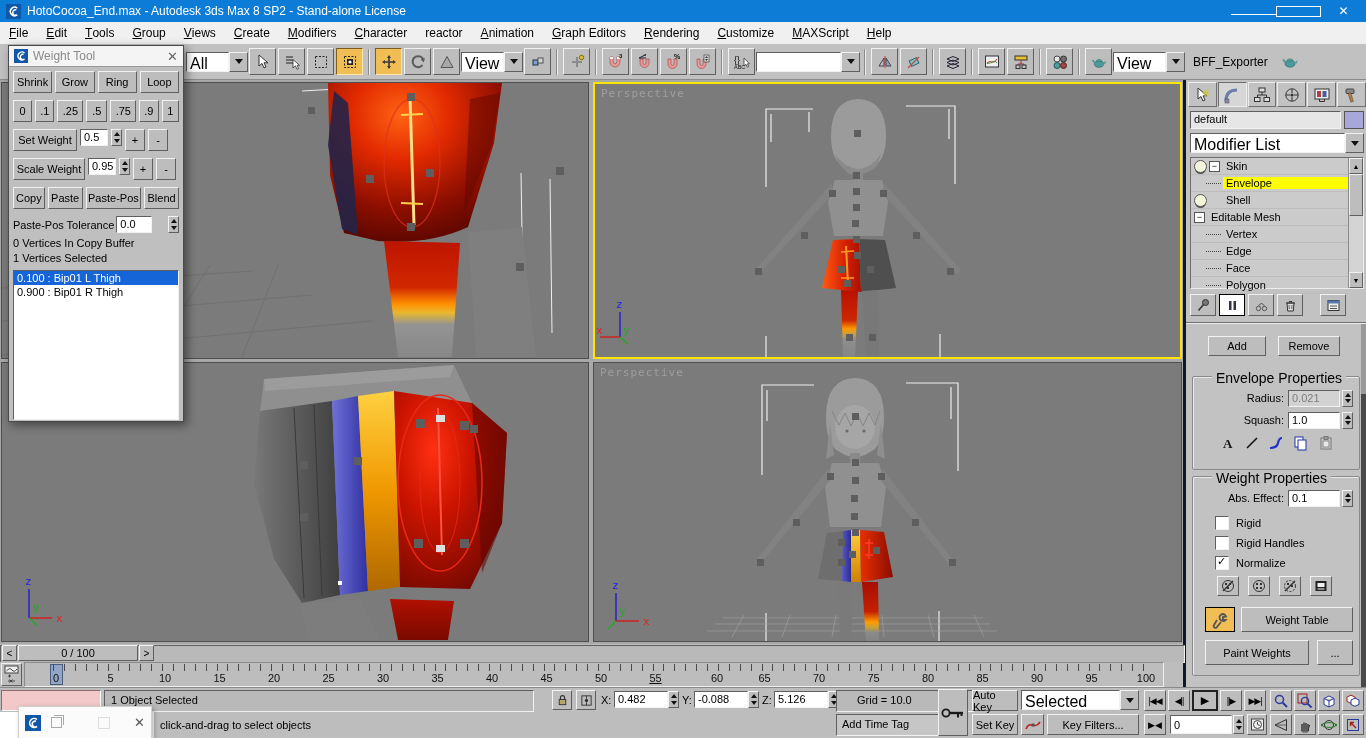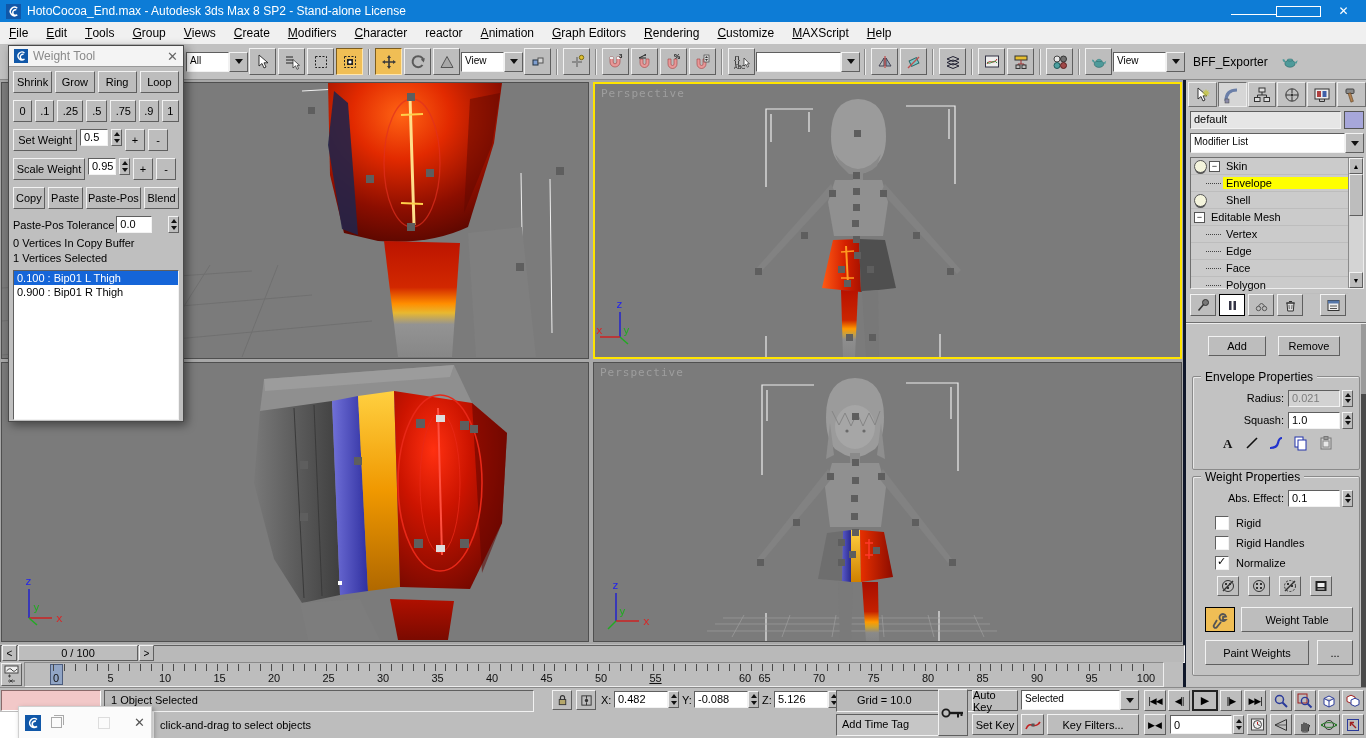--- a/index.html
+++ b/index.html
@@ -27,21 +27,21 @@
   
   #menubar{position:absolute;left:0;top:22px;width:1366px;height:22px;background:#f0f0f0;border-bottom:1px solid #a8a8a8;
            display:flex;align-items:center;font-size:12px}
   .menu-item{padding:0 9px;height:22px;display:flex;align-items:center}
   
   #toolbar{position:absolute;left:0;top:44px;width:1366px;height:36px;background:#c1c1c1;border-bottom:1px solid #8a8a8a;
            display:flex;align-items:center;padding-left:186px;box-sizing:border-box}
   .tbtn{width:27px;height:27px;margin:0 1px;flex:none}
   .tsep{width:1px;height:26px;background:#8a8a8a;border-right:1px solid #ececec;margin:0 4px;flex:none}
   .combo{display:flex;height:20px;flex:none;box-sizing:border-box}
-  .combo .val{flex:1;background:#fff;border:1px solid;border-color:#5f5f5f #f2f2f2 #f2f2f2 #5f5f5f;padding:2px 3px;font-size:10px;overflow:hidden;white-space:nowrap}
+  .combo .val{flex:1;background:#fff;border:1px solid;border-color:#5f5f5f #f2f2f2 #f2f2f2 #5f5f5f;padding:2px 3px;font-size:16px;overflow:hidden;white-space:nowrap}
   .combo .drop{width:17px;background:#bdbdbd;border:1px solid;border-color:#f2f2f2 #5f5f5f #5f5f5f #f2f2f2;display:flex;align-items:center;justify-content:center}
   .arrow-down{width:0;height:0;border-left:4px solid transparent;border-right:4px solid transparent;border-top:5px solid #111}
   #exporter-label{margin:0 8px;font-size:12px}
   
   #viewports{position:absolute;left:0;top:80px;width:1183px;height:564px;background:#a8a8a8}
   .vp{position:absolute;border:1px solid #4f4f4f;box-sizing:border-box;overflow:hidden;background:#7b7b7b}
   .vp svg{display:block}
   .vp-label{position:absolute;left:6px;top:3px;color:#9e9e9e;font-family:"DejaVu Sans Mono",monospace;font-size:11px;letter-spacing:1px}
   #vp-tr{border:2px solid #ffe400}
   
@@ -81,21 +81,21 @@
   .ss-btn{height:14px;font-size:7px;display:flex;align-items:center;justify-content:center}
   .ss-thumb{height:40px}
   .ss-fill{flex:1}
   #stack-toolbar{position:absolute;left:4px;top:213px;width:174px;height:24px;display:flex;gap:3px;align-items:center}
   .stb{width:26px;height:22px}
   .stb.lit{background:#fff;border-color:#5f5f5f #f2f2f2 #f2f2f2 #5f5f5f}
   #cp-sep{position:absolute;left:0;top:242px;width:183px;border-top:1px solid #6f6f6f;border-bottom:1px solid #ededed}
   #add-btn{position:absolute;left:22px;top:256px;width:58px;height:20px}
   #remove-btn{position:absolute;left:92px;top:256px;width:62px;height:20px}
   .group{position:absolute;border:1px solid #8a8a8a;box-shadow:inset 1px 1px 0 #e9e9e9;border-radius:2px}
-  .legend{position:absolute;top:-7px;left:8px;background:#c2c2c2;padding:0 4px;font-size:12px}
+  .legend{position:absolute;top:-7px;left:19px;background:#c2c2c2;padding:0 4px;font-size:14px}
   #env-group{left:6px;top:296px;width:166px;height:92px}
   #wp-group{left:6px;top:396px;width:166px;height:198px}
   .prow{position:absolute;left:6px;right:6px;height:18px;display:flex;align-items:center;justify-content:flex-end;gap:2px}
   .plabel{font-size:11px;margin-right:2px}
   .pfield{width:52px}
   #env-icons{position:absolute;left:28px;top:58px;display:flex;gap:9px;align-items:center}
   #wp-checkboxes{position:absolute;left:22px;top:36px;right:6px}
   .cbrow{height:20px;display:flex;align-items:center;gap:7px}
   .cb{width:12px;height:12px;background:#fff;border:1px solid;border-color:#5f5f5f #f2f2f2 #f2f2f2 #5f5f5f;flex:none;position:relative}
   .cb.checked:after{content:"✓";position:absolute;left:1px;top:-2px;font-size:11px;color:#000}
@@ -1031,21 +1031,21 @@
           <span class="tick-label" style="left: 140px;">10</span>
           <span class="tick-label" style="left: 194.5px;">15</span>
           <span class="tick-label" style="left: 249px;">20</span>
           <span class="tick-label" style="left: 303.5px;">25</span>
           <span class="tick-label" style="left: 358px;">30</span>
           <span class="tick-label" style="left: 412.5px;">35</span>
           <span class="tick-label" style="left: 467px;">40</span>
           <span class="tick-label" style="left: 521.5px;">45</span>
           <span class="tick-label" style="left: 576px;">50</span>
           <span class="tick-label" style="left: 630.5px; text-decoration: underline;">55</span>
-          <span class="tick-label" style="left: 720px;">60</span>
+          <span class="tick-label" style="left: 692px;">60</span>
           <span class="tick-label" style="left: 739.5px;">65</span>
           <span class="tick-label" style="left: 794px;">70</span>
           <span class="tick-label" style="left: 848.5px;">75</span>
           <span class="tick-label" style="left: 903px;">80</span>
           <span class="tick-label" style="left: 957.5px;">85</span>
           <span class="tick-label" style="left: 1012px;">90</span>
           <span class="tick-label" style="left: 1066.5px;">95</span>
           <span class="tick-label" style="left: 1121px;">100</span>
         </div>
     </div>

